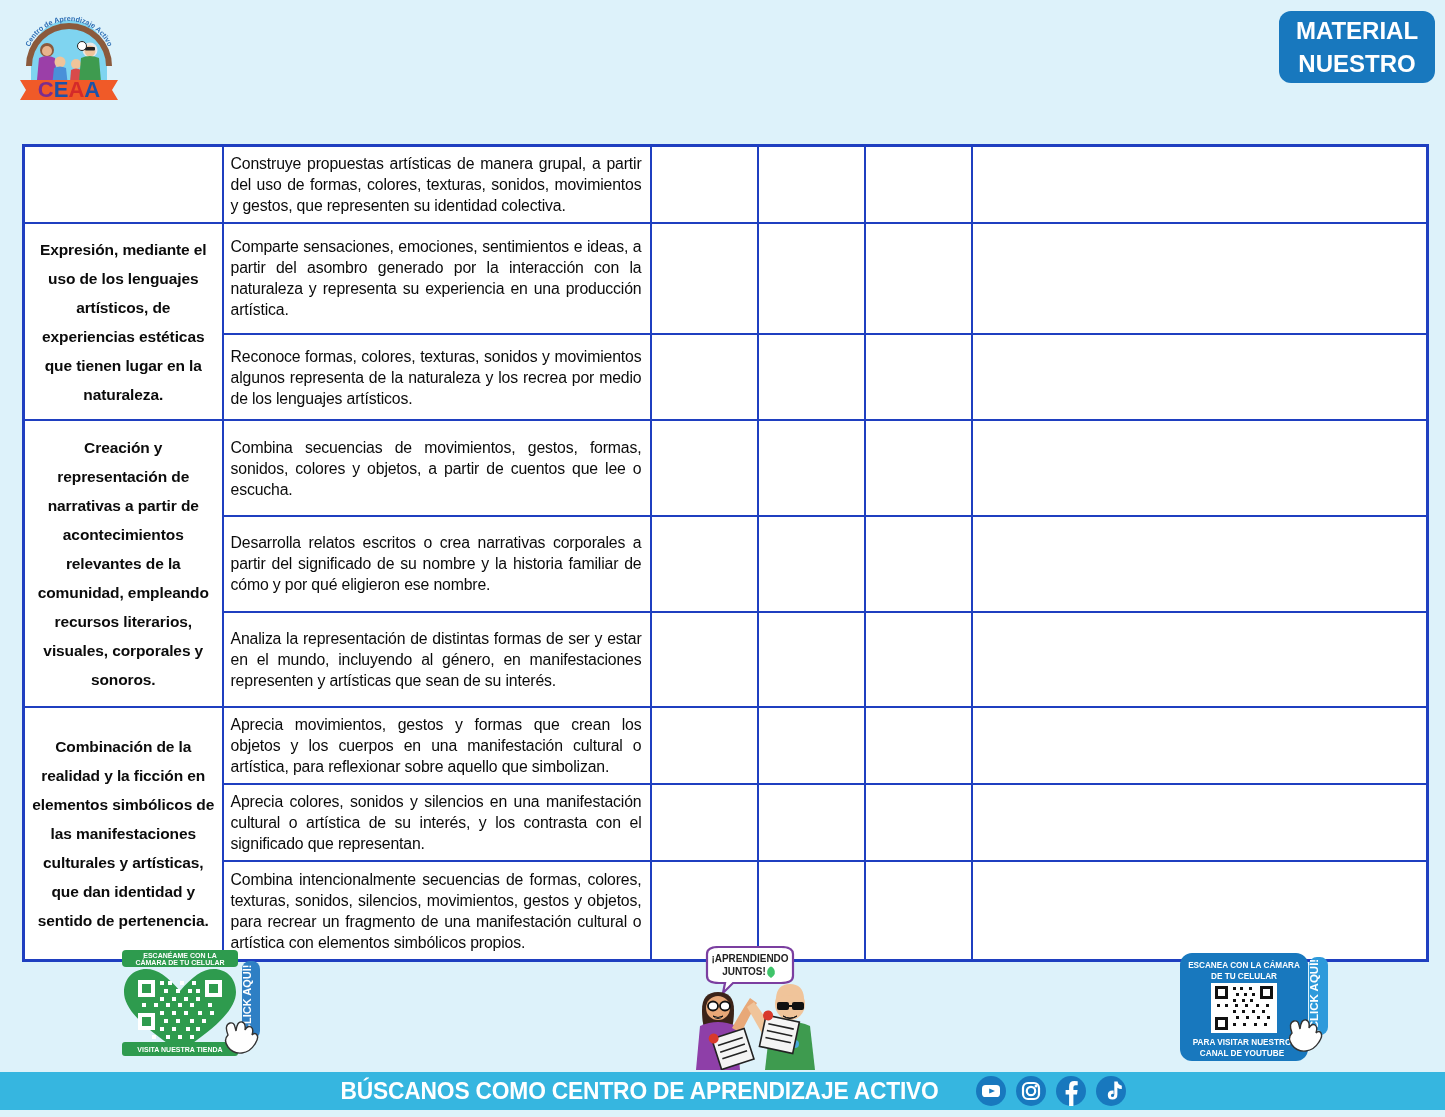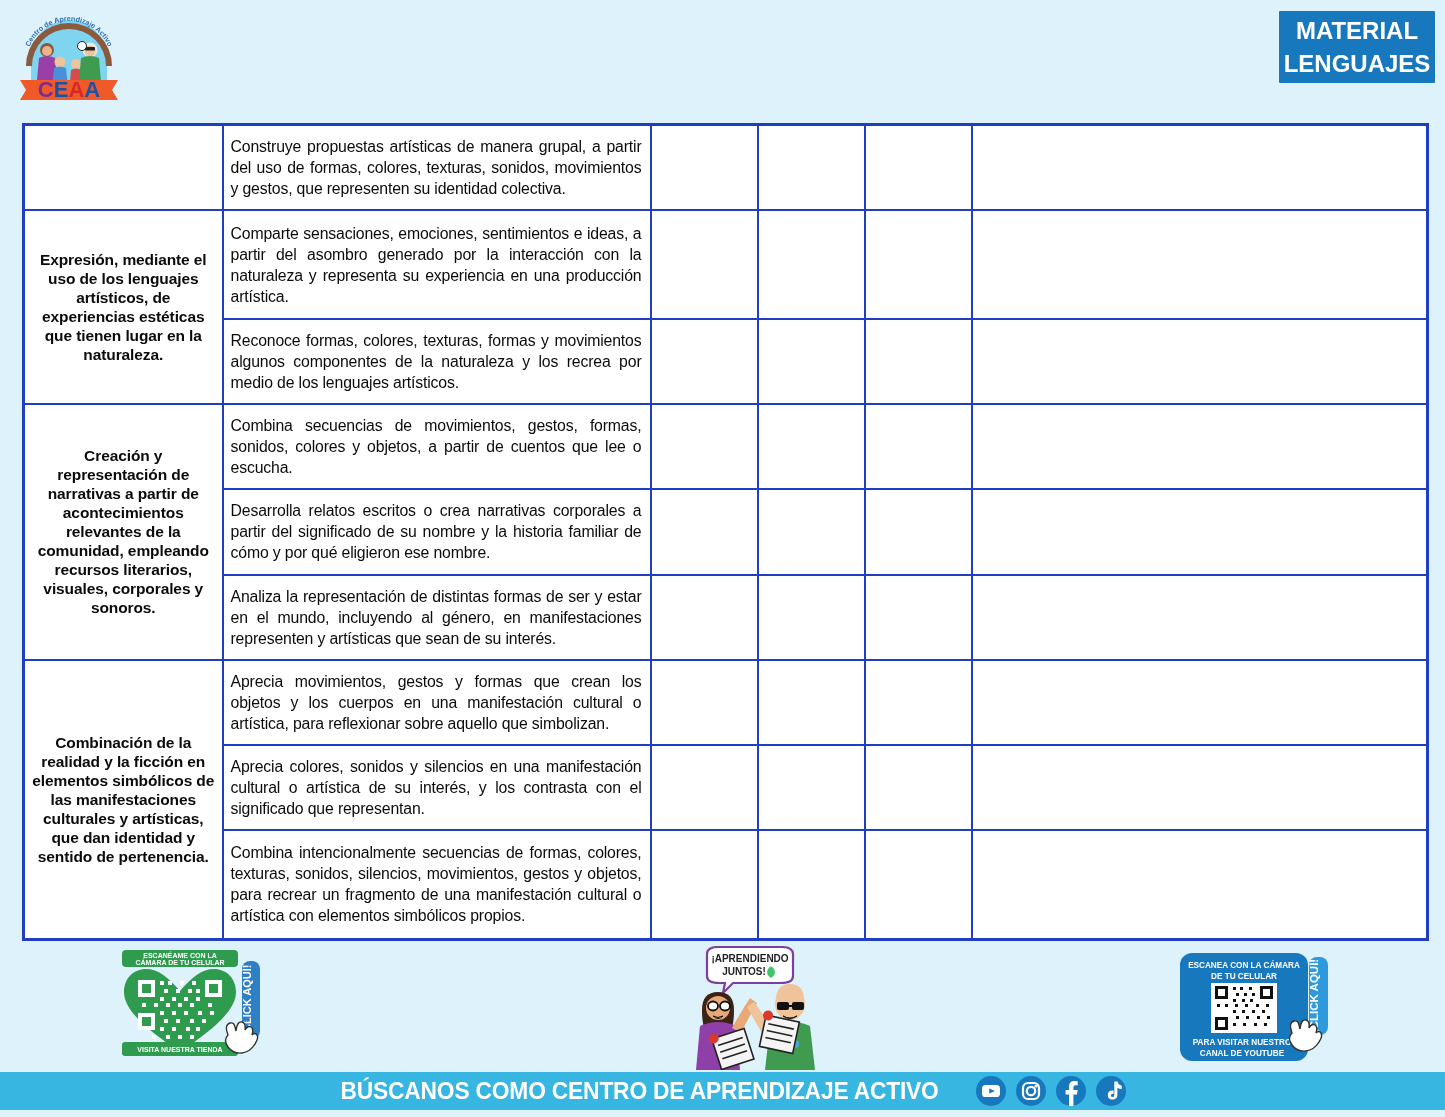--- a/index.html
+++ b/index.html
@@ -49,34 +49,34 @@
     letter-spacing: -0.3px;
     line-height: 32px;
     transform: scaleX(0.94);
   }
 
   .badge-gratis {
     position: absolute;
     right: 10px; top: 11px;
     width: 156px; height: 72px;
     background: #1878BE;
-    border-radius: 1px;
+    border-radius: 12px;
     color: #FFFFFF;
     font-size: 24px;
     font-weight: 800;
     line-height: 33px;
     text-align: center;
     padding-top: 3px;
     letter-spacing: 0px;
   }
 
   
   .table-zone {
     position: absolute;
-    left: 22px; top: 123px;
+    left: 22px; top: 144px;
     width: 1166px;
     height: 818px;
   }
   table.dosif {
     border-collapse: collapse;
     table-layout: fixed;
     width: 1403px;
     height: 818px;
     border: 3px solid #1F3FC0;
   }
@@ -86,22 +86,22 @@
     background: #FFFFFF;
   }
   td.peach { background: #F8D8C8; }
 
   td.contenido {
     width: 199px;
     text-align: center;
     font-size: 15.5px;
     font-weight: 800;
     color: #0B0B0B;
-    line-height: 19px;
-    padding: 0 7px;
+    line-height: 29px;
+    padding: 8px 7px;
     letter-spacing: -0.1px;
   }
   td.pda {
     width: 428px;
     font-size: 15.8px;
     color: #0B0B0B;
     line-height: 21px;
     padding: 5px 8px 5px 7px;
     text-align: justify;
     text-justify: inter-word;
@@ -177,21 +177,21 @@
       <path d="M6,74 L104,74 L98,84 L104,94 L6,94 L12,84 Z" fill="#F05A28"></path>
       <text x="55" y="91" font-size="22" font-weight="bold" text-anchor="middle" font-family="Liberation Sans, sans-serif">
         <tspan fill="#7B2D8E">C</tspan><tspan fill="#1B52A8">E</tspan><tspan fill="#D42A2A">A</tspan><tspan fill="#1B52A8">A</tspan>
       </text>
     </svg>
   </div>
 
 
   <div class="badge-gratis">
     <div>MATERIAL</div>
-    <div>LENGUAJES</div>
+    <div>NUESTRO</div>
   </div>
 </div>
 
 <div class="table-zone">
   <table class="dosif" id="dosif-table">
     <tbody id="dosif-body">
         <tr>
           <td class="contenido"></td>
           <td class="pda">Construye propuestas artísticas de manera grupal, a partir del uso de formas, colores, texturas, sonidos, movimientos y gestos, que representen su identidad colectiva.</td>
           <td class="blank-sm"></td>
@@ -201,21 +201,21 @@
         </tr>
         <tr>
           <td class="contenido peach" rowspan="2">Expresión, mediante el uso de los lenguajes artísticos, de experiencias estéticas que tienen lugar en la naturaleza.</td>
           <td class="pda peach">Comparte sensaciones, emociones, sentimientos e ideas, a partir del asombro generado por la interacción con la naturaleza y representa su experiencia en una producción artística.</td>
           <td class="blank-sm peach"></td>
           <td class="blank-sm peach"></td>
           <td class="blank-sm peach"></td>
           <td class="blank-lg peach"></td>
         </tr>
         <tr>
-          <td class="pda peach">Reconoce formas, colores, texturas, formas y movimientos algunos componentes de la naturaleza y los recrea por medio de los lenguajes artísticos.</td>
+          <td class="pda peach">Reconoce formas, colores, texturas, sonidos y movimientos algunos representa de la naturaleza y los recrea por medio de los lenguajes artísticos.</td>
           <td class="blank-sm peach"></td>
           <td class="blank-sm peach"></td>
           <td class="blank-sm peach"></td>
           <td class="blank-lg peach"></td>
         </tr>
         <tr>
           <td class="contenido" rowspan="3">Creación y representación de narrativas a partir de acontecimientos relevantes de la comunidad, empleando recursos literarios, visuales, corporales y sonoros.</td>
           <td class="pda">Combina secuencias de movimientos, gestos, formas, sonidos, colores y objetos, a partir de cuentos que lee o escucha.</td>
           <td class="blank-sm"></td>
           <td class="blank-sm"></td>

